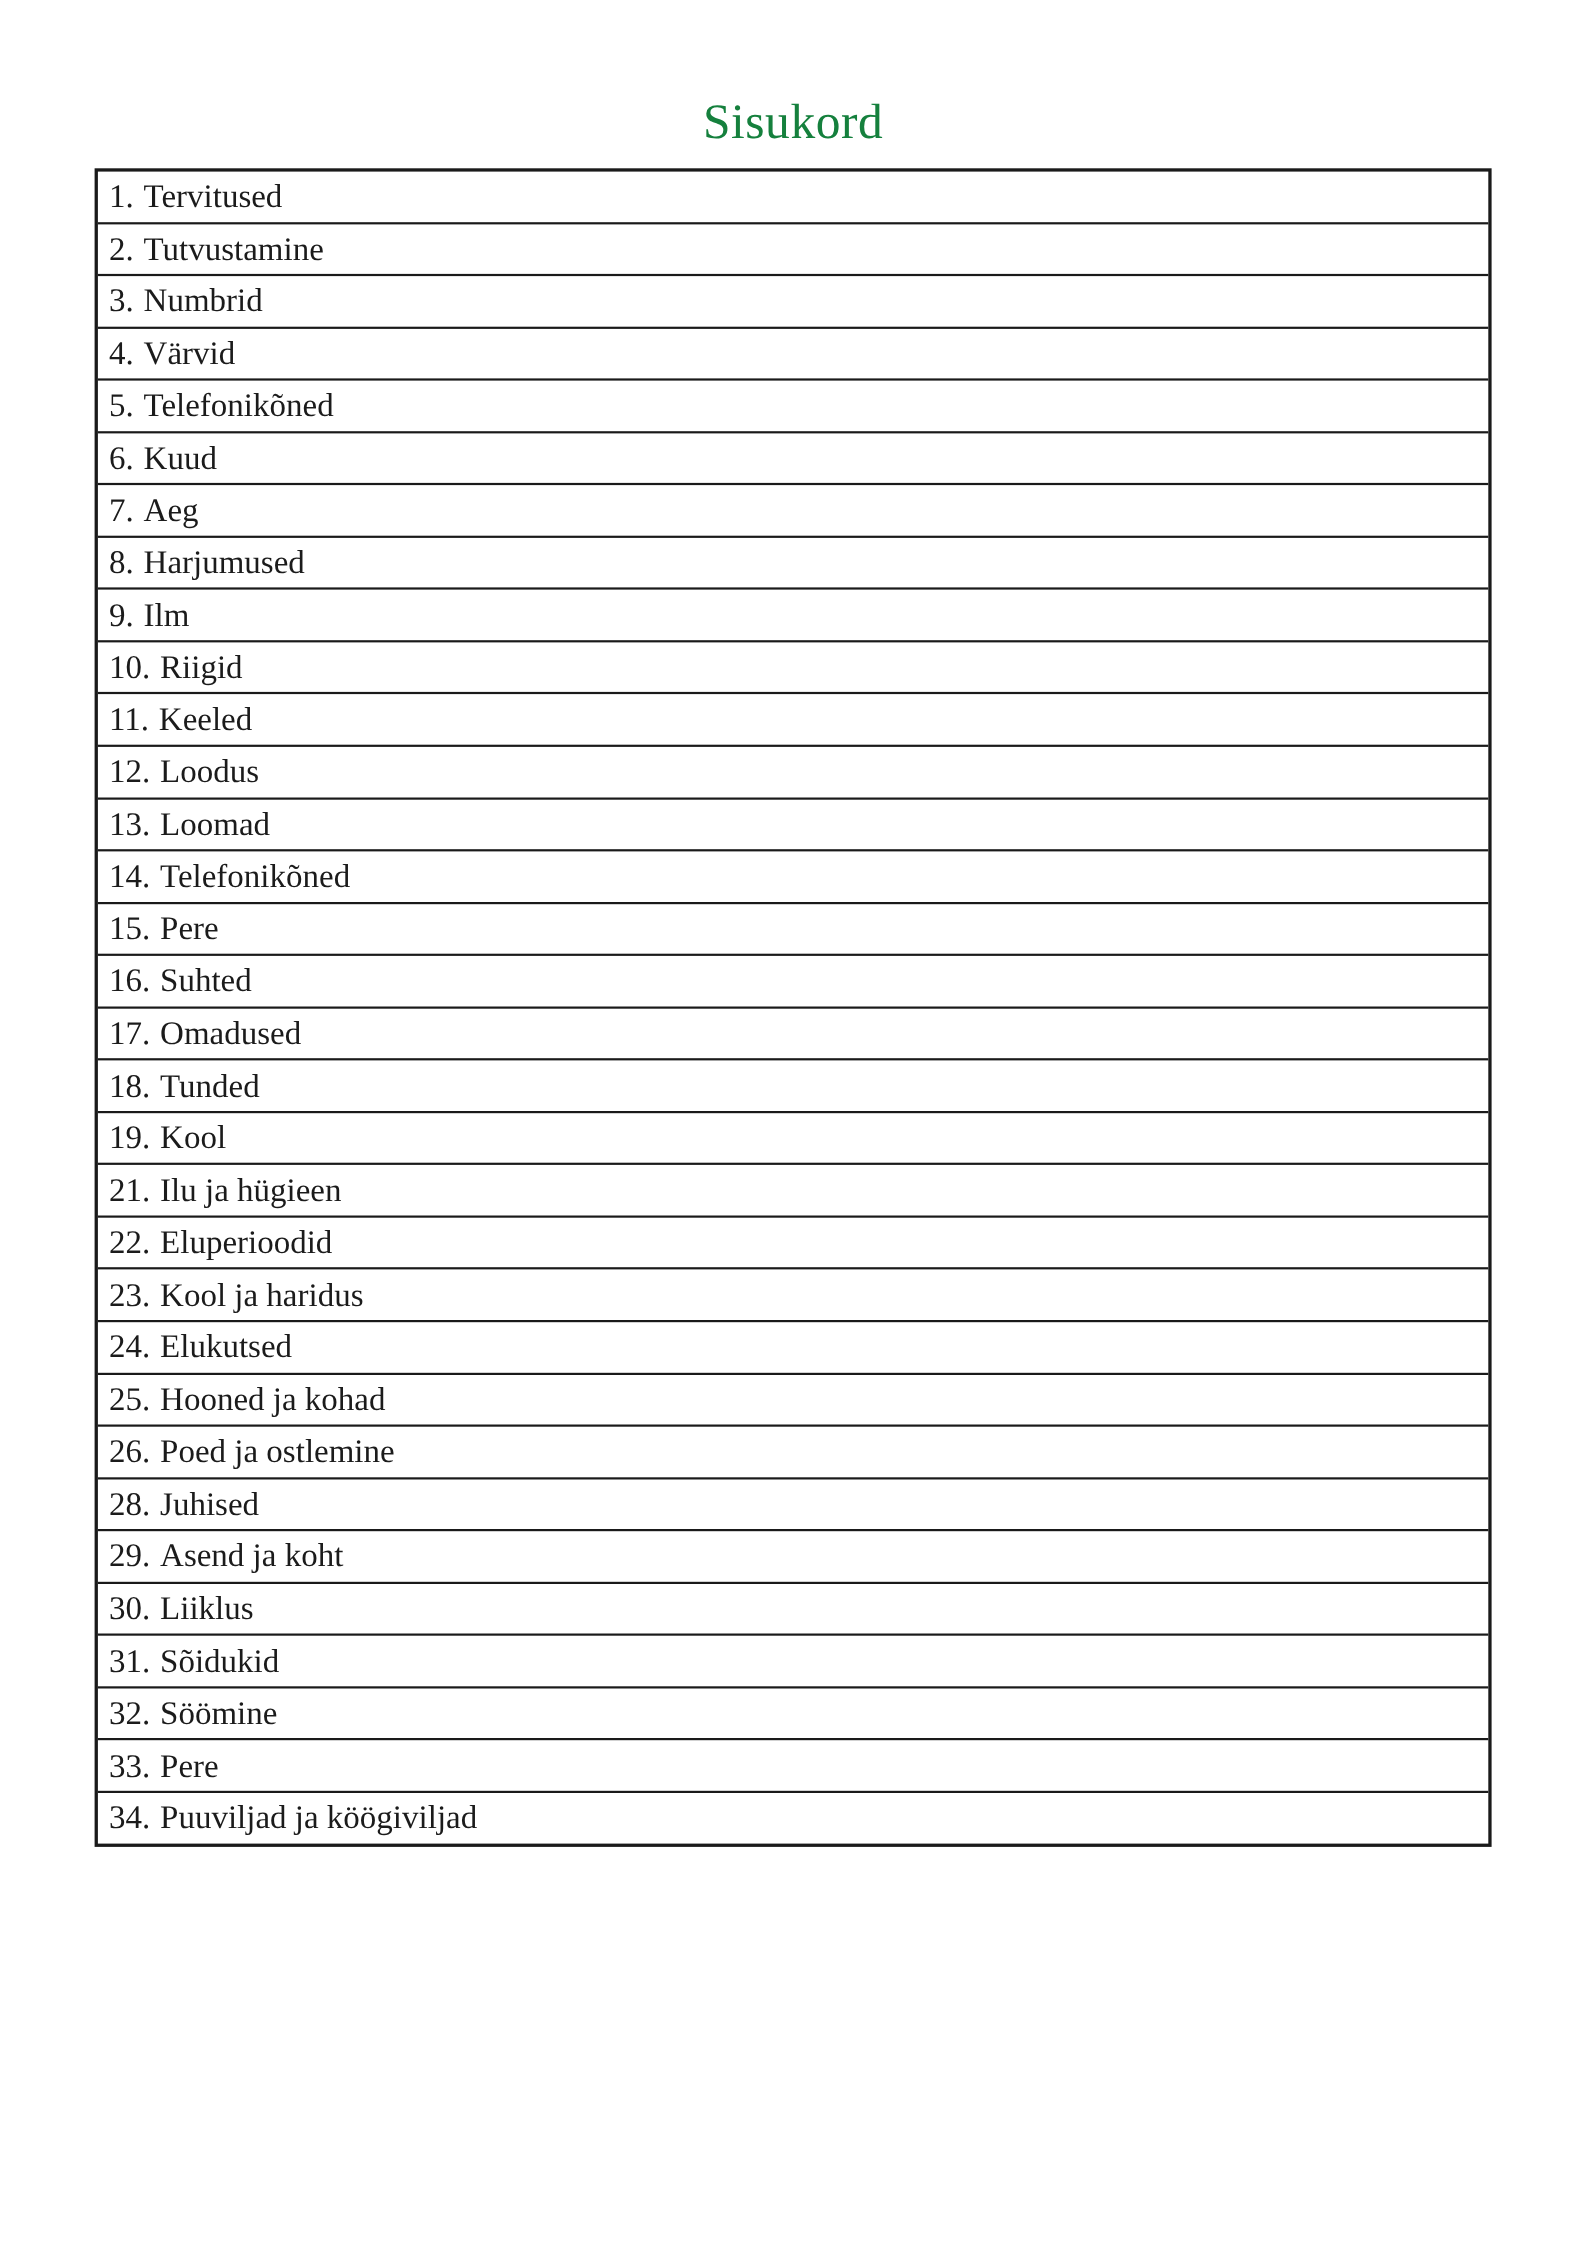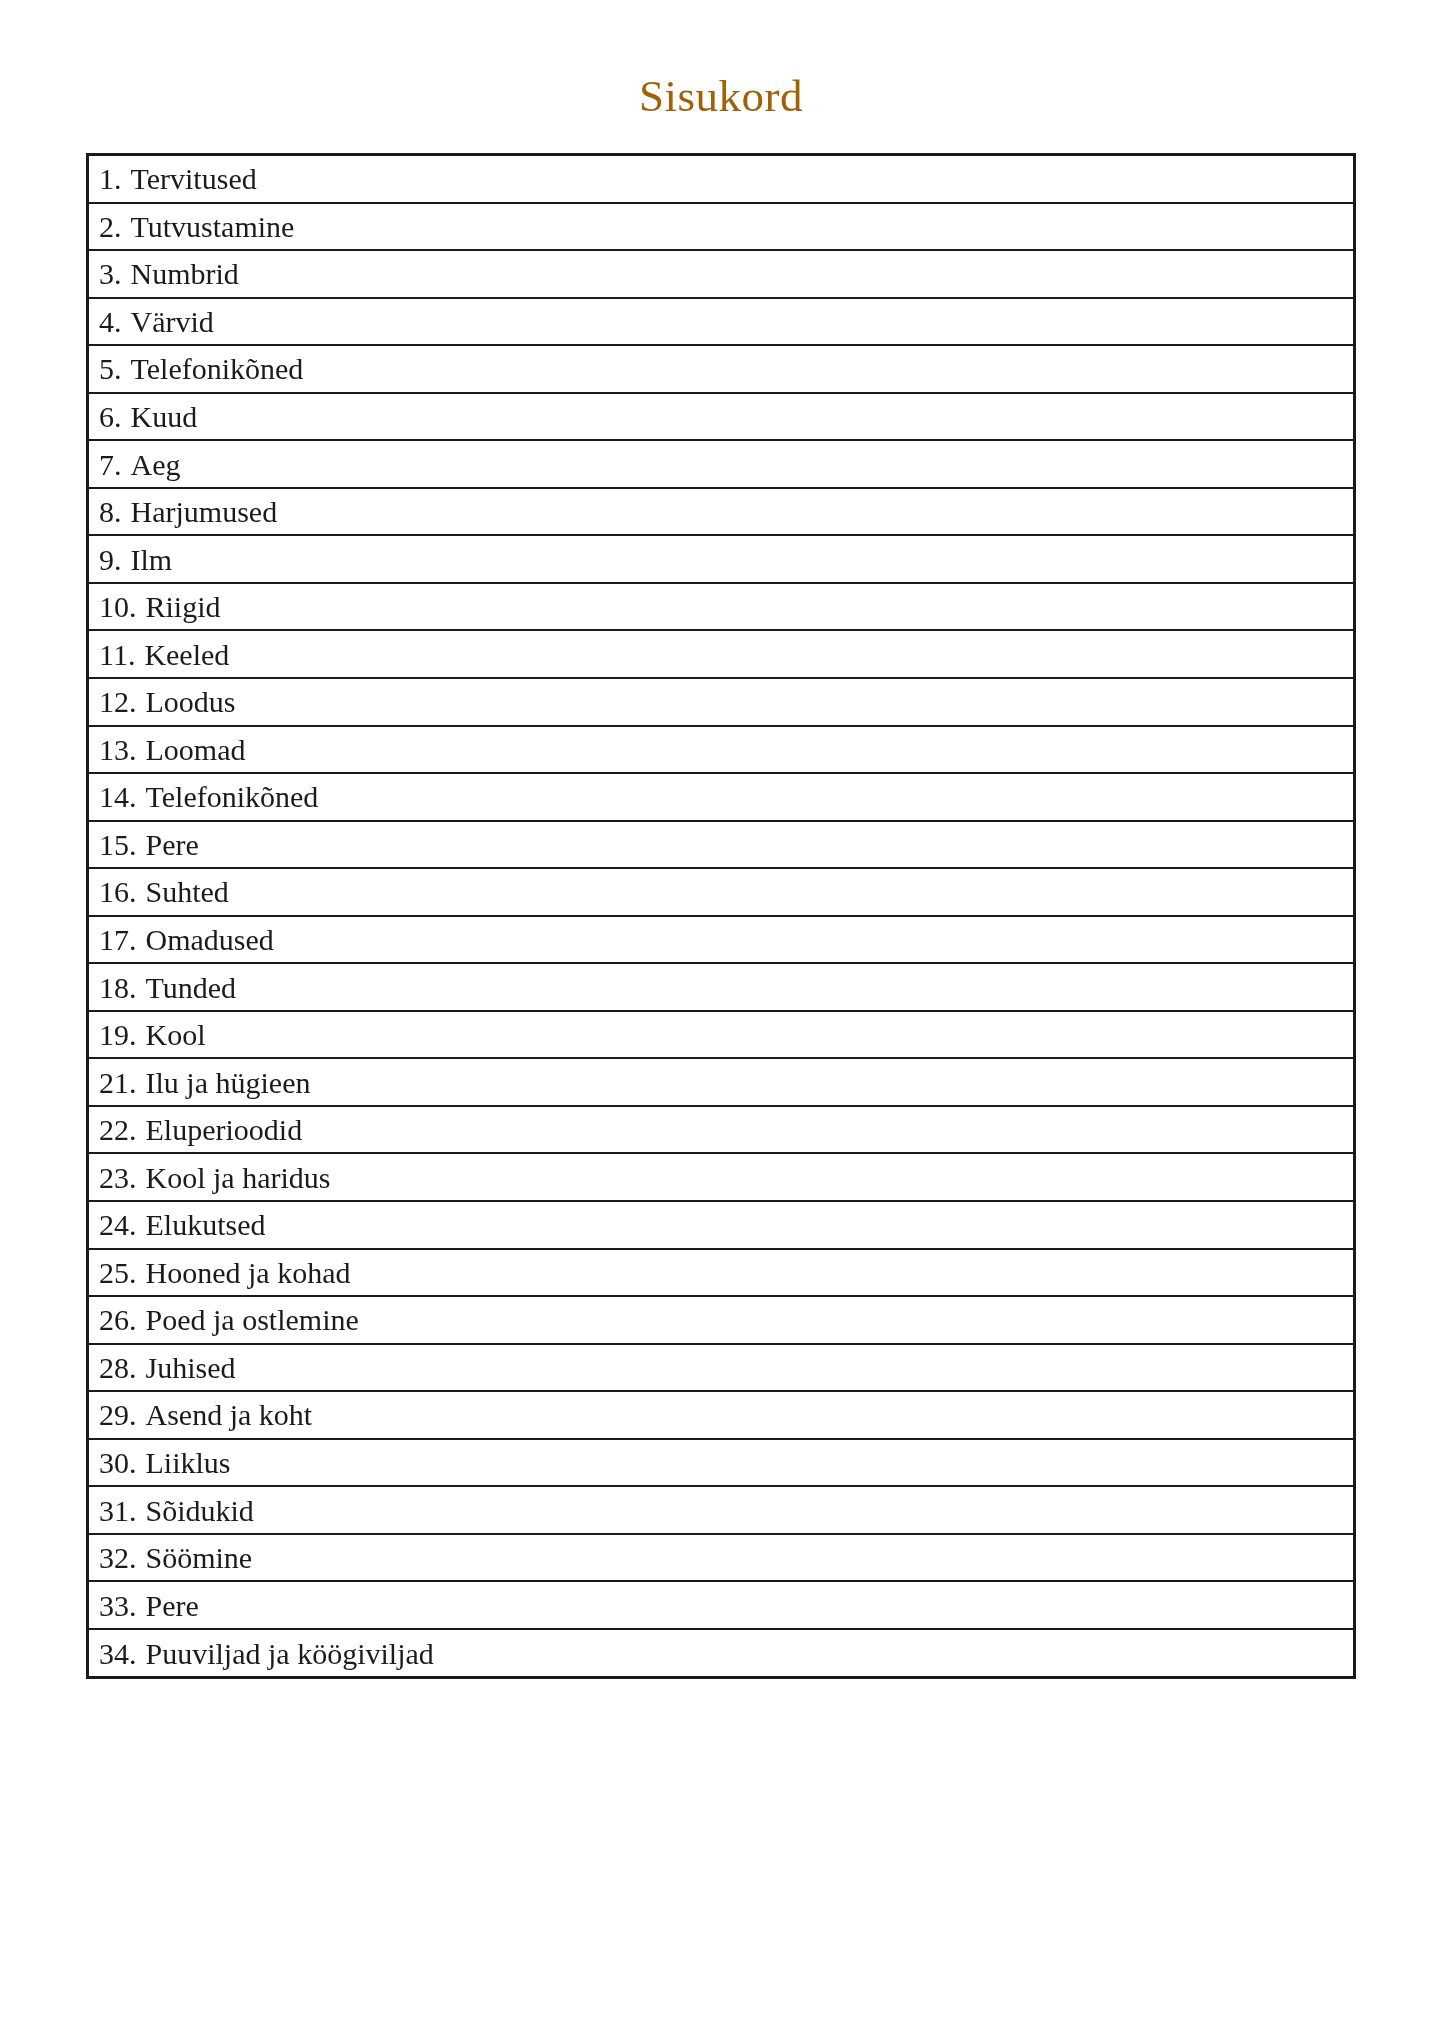--- a/index.html
+++ b/index.html
@@ -16,25 +16,25 @@
     overflow: hidden;
   }
   .page {
     position: absolute;
     inset: 0;
   }
   .page-title {
     position: absolute;
     left: 86px;
     width: 1270px;
-    top: 70px;
+    top: 84px;
     text-align: center;
     font-size: 45px;
     line-height: 52px;
-    color: #a16207;
+    color: #15803d;
     letter-spacing: 0.5px;
   }
   .toc-table {
     position: absolute;
     left: 86px;
     top: 153px;
     width: 1270px;
     box-sizing: border-box;
     border: 3px solid #1a1a1a;
     background: #ffffff;
@@ -47,21 +47,20 @@
     align-items: center;
     padding-left: 10px;
     padding-right: 6px;
     font-size: 30px;
     line-height: 45px;
     white-space: nowrap;
     overflow: hidden;
   }
   .toc-row:last-child {
     border-bottom: none;
-    align-items: flex-end;
   }
   .toc-row .row-number {
     margin-right: 9px;
   }
 </style>
 </head>
 <body>
 
 <div class="page">
 

